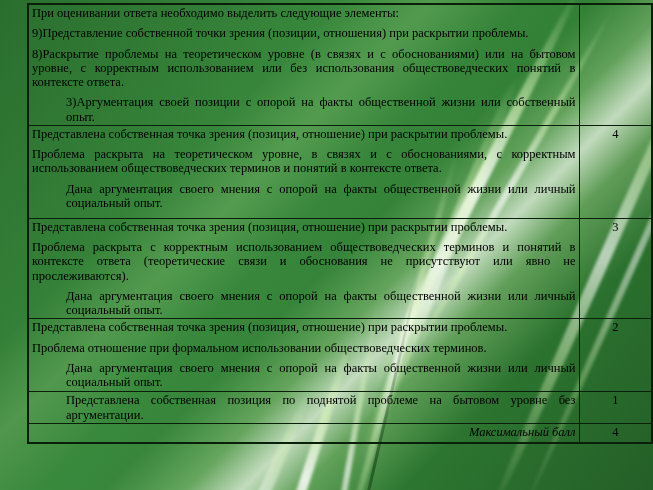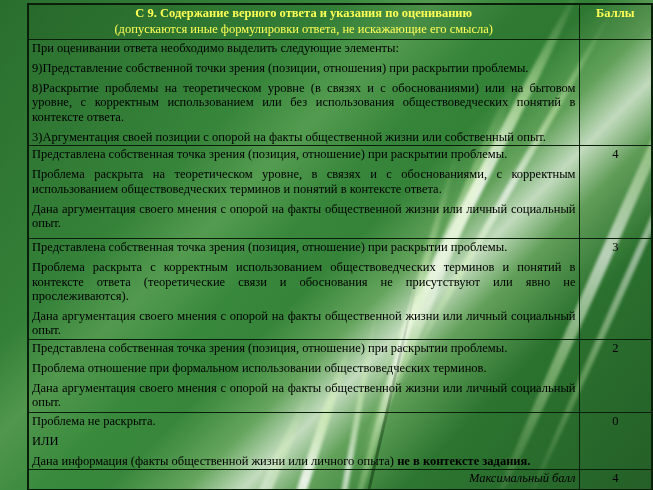--- a/index.html
+++ b/index.html
@@ -87,21 +87,21 @@
   tr.r-2 { height: 73px; }
   tr.r-1 { height: 19px; }
   tr.r-0 { height: 55px; }
   tr.r-max { height: 20px; }
 
   .para {
     margin: 0 0 6px 0;
     text-align: justify;
     line-height: 1.14;
   }
-  .para:last-child { margin-bottom: 1px; }
+  .para:last-child { margin-bottom: 1px; margin-left: 34px; }
   td.score { text-align: center; line-height: 1.15; }
   .max-label { text-align: right; font-style: italic; padding-right: 2px; line-height: 1.2; }
   .bold-inline { font-weight: bold; }
 </style>
 </head>
 <body>
 
 <div class="bg-art">
   <div class="blade b1"></div>
   <div class="blade b2"></div>
@@ -114,29 +114,20 @@
   <div class="blade b9"></div>
   <div class="blade dark b10"></div>
 </div>
 
 <table class="rubric">
   <colgroup>
       <col class="col-main">
       <col class="col-score">
     </colgroup>
   <tbody>
-    <tr class="header-row">
-      <th>
-        <div class="hdr-title">С 9. Содержание верного ответа и указания по оцениванию</div>
-        <div class="hdr-sub">(допускаются иные формулировки ответа, не искажающие его смысла)</div>
-      </th>
-      <th>
-        <div class="hdr-score">Баллы</div>
-      </th>
-    </tr>
 
     <tr class="r-criteria">
       <td>
         <p class="para">При оценивании ответа необходимо выделить следующие элементы:</p>
         <p class="para">9)Представление собственной точки зрения (позиции, отношения) при раскрытии проблемы.</p>
         <p class="para">8)Раскрытие проблемы на теоретическом уровне (в связях и с обоснованиями) или на бытовом уровне, с корректным использованием или без использования обществоведческих понятий в контексте ответа.</p>
         <p class="para">3)Аргументация своей позиции с опорой на факты общественной жизни или собственный опыт.</p>
       </td>
       <td class="score"></td>
     </tr>
@@ -161,28 +152,26 @@
 
     <tr class="r-2">
       <td>
         <p class="para">Представлена собственная точка зрения (позиция, отношение) при раскрытии проблемы.</p>
         <p class="para">Проблема отношение при формальном использовании обществоведческих терминов.</p>
         <p class="para">Дана аргументация своего мнения с опорой на факты общественной жизни или личный социальный опыт.</p>
       </td>
       <td class="score">2</td>
     </tr>
 
+    <tr class="r-1">
+      <td>
+        <p class="para">Представлена собственная позиция по поднятой проблеме на бытовом уровне без аргументации.</p>
+      </td>
+      <td class="score">1</td>
+    </tr>
 
-    <tr class="r-0">
-      <td>
-        <p class="para">Проблема не раскрыта.</p>
-        <p class="para">ИЛИ</p>
-        <p class="para"><span>Дана информация (факты общественной жизни или личного опыта) </span><span class="bold-inline">не в контексте задания.</span></p>
-      </td>
-      <td class="score">0</td>
-    </tr>
 
     <tr class="r-max">
       <td class="max-label">Максимальный балл</td>
       <td class="score">4</td>
     </tr>
   </tbody>
 </table>
 
 </body></html>

